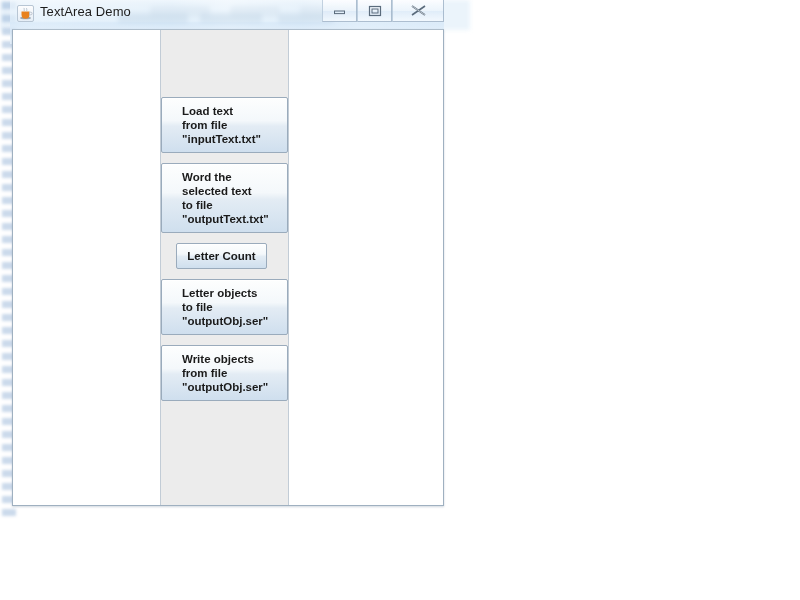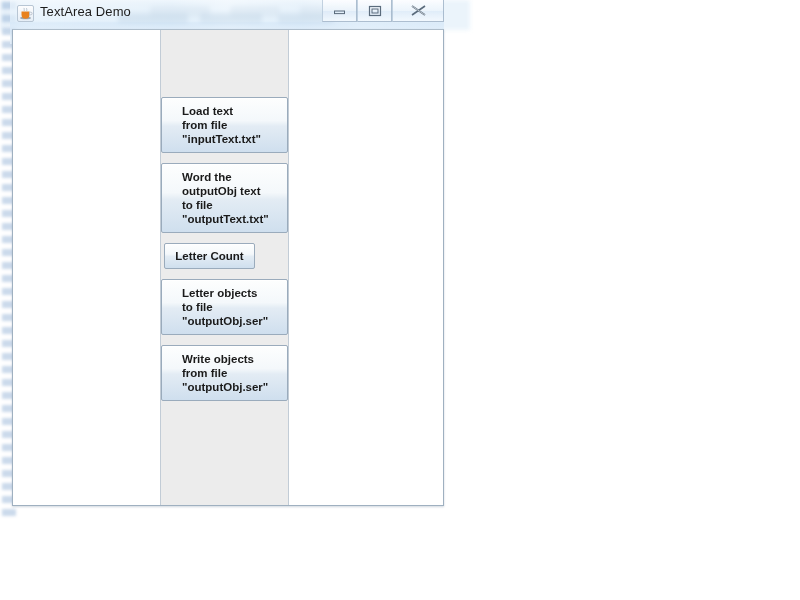--- a/index.html
+++ b/index.html
@@ -211,21 +211,21 @@
     padding: 6px 8px 6px 20px;
     margin-bottom: 10px;
     box-shadow: inset 0 1px 0 rgba(255,255,255,0.9);
   }
   .jbtn.wide  { width: 127px; }
   .jbtn.small {
     width: 91px;
     padding: 5px 6px;
     text-align: center;
     align-self: flex-start;
-    margin-left: 3px;
+    margin-left: 15px;
   }
   .jbtn .line { display: block; white-space: nowrap; }
   .jbtn.centered { text-align: center; padding-left: 8px; }
 </style>
 </head>
 <body>
 
 <div id="root">
 
   <div class="bg-blur-strip"></div>
@@ -282,21 +282,21 @@
         <div class="button-pane">
 
           <div class="jbtn wide">
             <span class="line">Load text</span>
             <span class="line">from file</span>
             <span class="line">"inputText.txt"</span>
           </div>
 
           <div class="jbtn wide">
             <span class="line">Word the</span>
-            <span class="line">outputObj text</span>
+            <span class="line">selected text</span>
             <span class="line">to file</span>
             <span class="line">"outputText.txt"</span>
           </div>
 
 
           <div class="jbtn small">
             <span class="line">Letter Count</span>
           </div>
 
 

